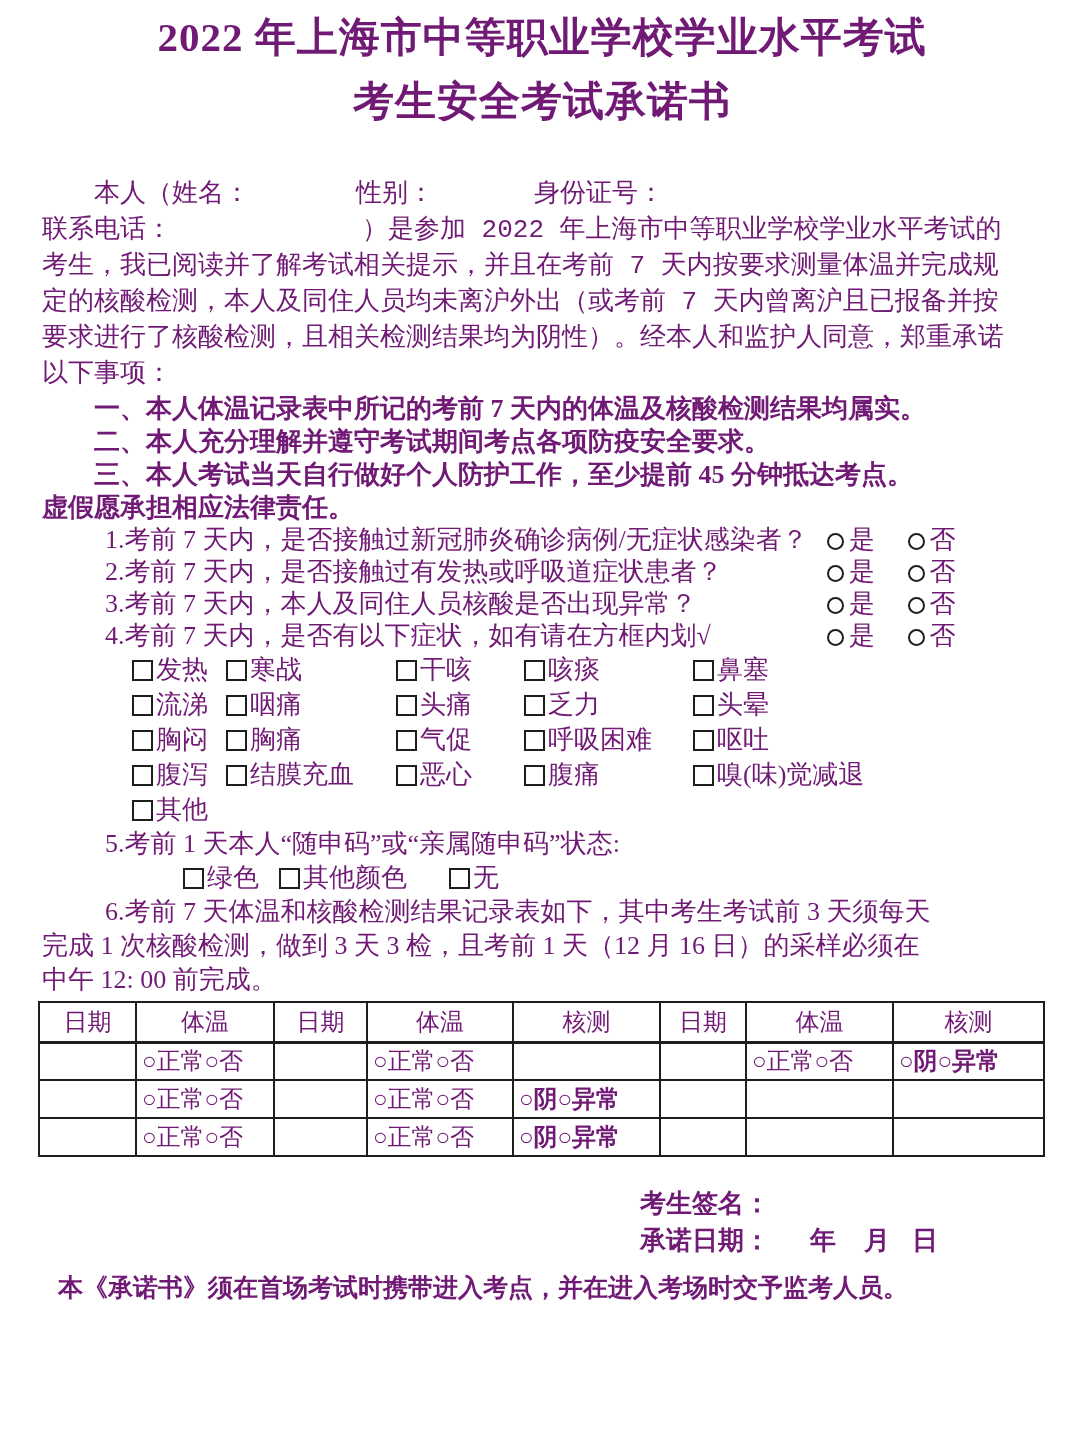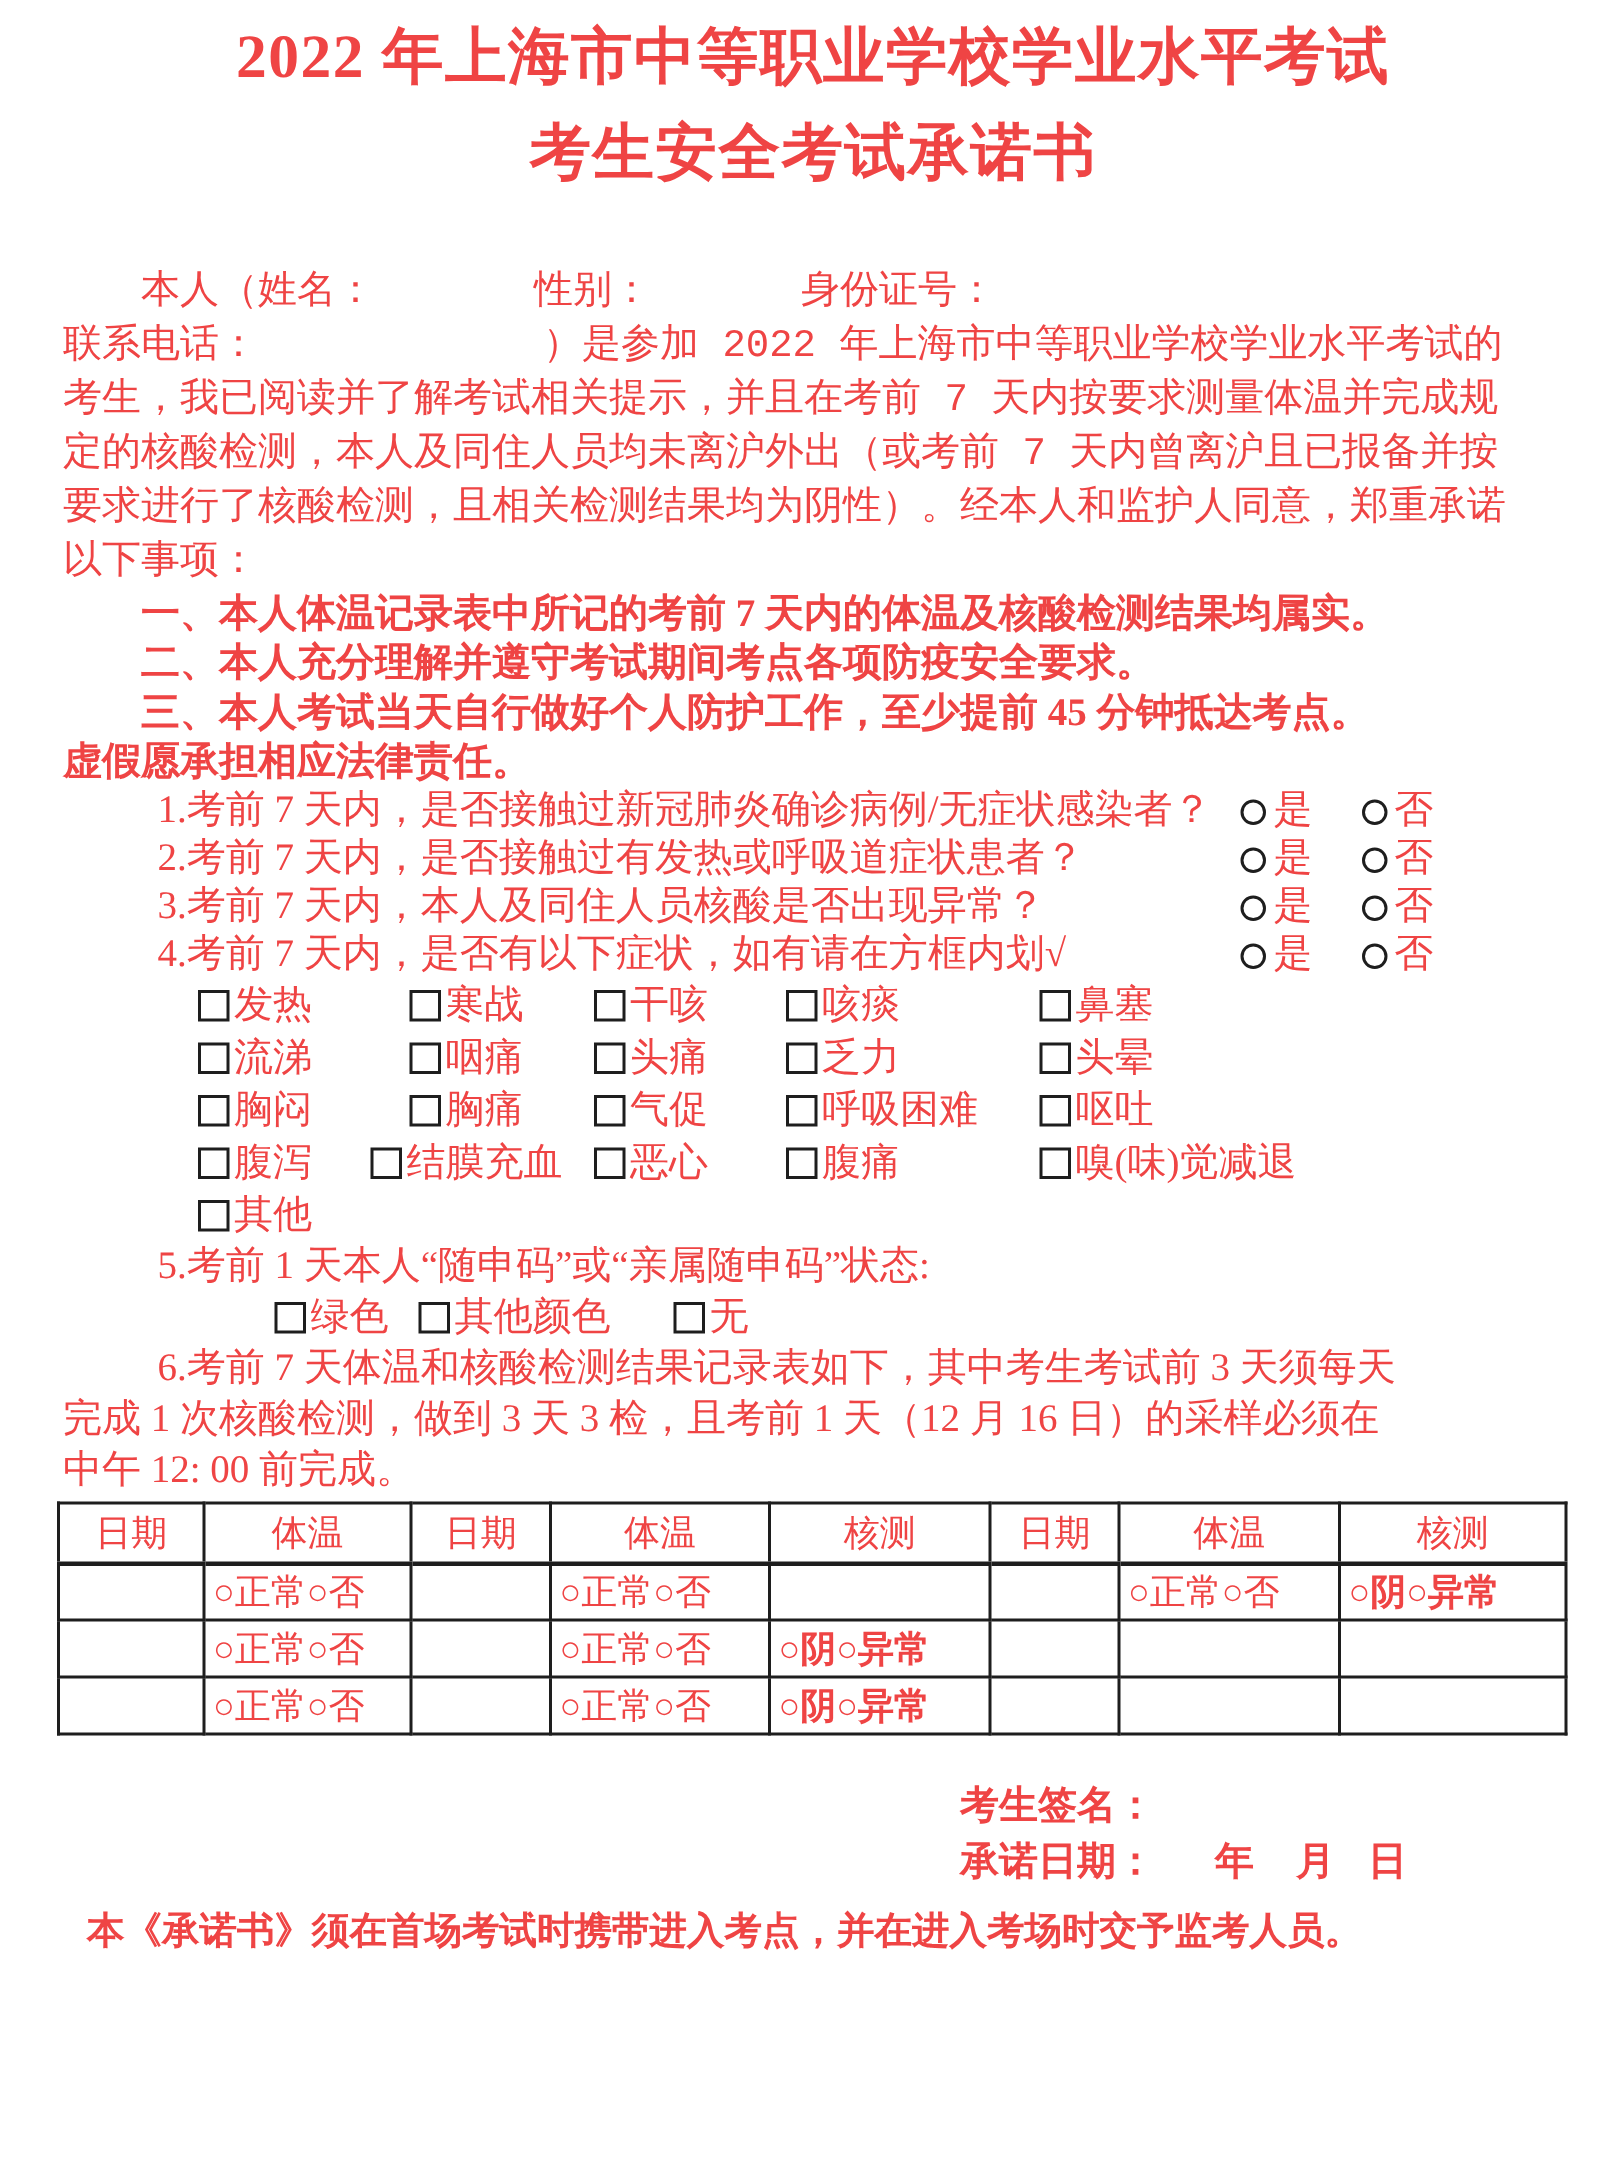--- a/index.html
+++ b/index.html
@@ -1,18 +1,18 @@
 <!DOCTYPE html>
 <html><head>
 <meta charset="utf-8">
 <style>
   * { margin:0; padding:0; box-sizing:border-box; }
   html,body { background:#ffffff; }
   .page {
-    width:1080px; height:1454px; background:#ffffff; color:#ef4444;
+    width:1080px; height:1454px; background:#ffffff; color:#701a75;
     font-family:"Liberation Serif","DejaVu Serif",serif;
     font-size:26px; overflow:hidden; position:relative;
   }
   .content { padding:0 38px 0 42px; }
   .title { text-align:center; font-weight:bold; font-size:41px; line-height:50px; letter-spacing:1px; }
   .title1 { padding-top:12px; }
   .title2 { margin-top:14px; }
   .intro { margin-top:50px;font-family:Liberation Mono, monospace; }
   .line { line-height:36px; white-space:nowrap; }
   .indent { padding-left:52px; }
@@ -21,21 +21,21 @@
   .gap-phone { display:inline-block; width:190px; }
   .bold { font-weight:bold; }
   .commit .line { line-height:33px; }
   .q-row { position:relative; line-height:32px; padding-left:63px; white-space:nowrap; }
   .q-opts { position:absolute; left:785px; top:0; white-space:nowrap; }
   .opt-no { margin-left:26px; }
   .circle { display:inline-block; width:17px; height:17px; border:2px solid #1e1e1e; border-radius:50%; margin-right:5px; vertical-align:-2px; }
   .checkbox { display:inline-block; width:21px; height:21px; border:2px solid #1e1e1e; margin-right:3px; vertical-align:-3px; }
   .symptoms { }
   .sym-row { display:flex; padding-left:90px; line-height:35px; }
-  .sym-c0 { width:94px; } .sym-c1 { width:170px;text-align:center; } .sym-c2 { width:128px; } .sym-c3 { width:169px; } .sym-c4 { flex:1; }
+  .sym-c0 { width:94px; } .sym-c1 { width:170px; } .sym-c2 { width:128px; } .sym-c3 { width:169px; } .sym-c4 { flex:1; }
   .q5-line { padding-left:63px; line-height:34px; }
   .q5-opts { display:flex; padding-left:93px; line-height:34px; }
   .q5-o0 { width:144px;padding-left:48px; } .q5-o1 { width:170px; }
   .q6 .line { line-height:34px; }
   table.rec { border-collapse:collapse; margin-left:-4px; margin-top:4px; table-layout:fixed; width:1005px; font-size:24px; }
   .rec th, .rec td { border:2px solid #1e1e1e; height:38px; padding:0; overflow:hidden; }
   .rec th { height:40px; font-weight:normal; text-align:center; border-bottom:3px solid #1e1e1e; }
   .rec td { text-align:left; padding-left:5px; white-space:nowrap; }
   .rec td.b { font-weight:bold; }
   .notes { margin-top:4px; padding-left:33px; }

